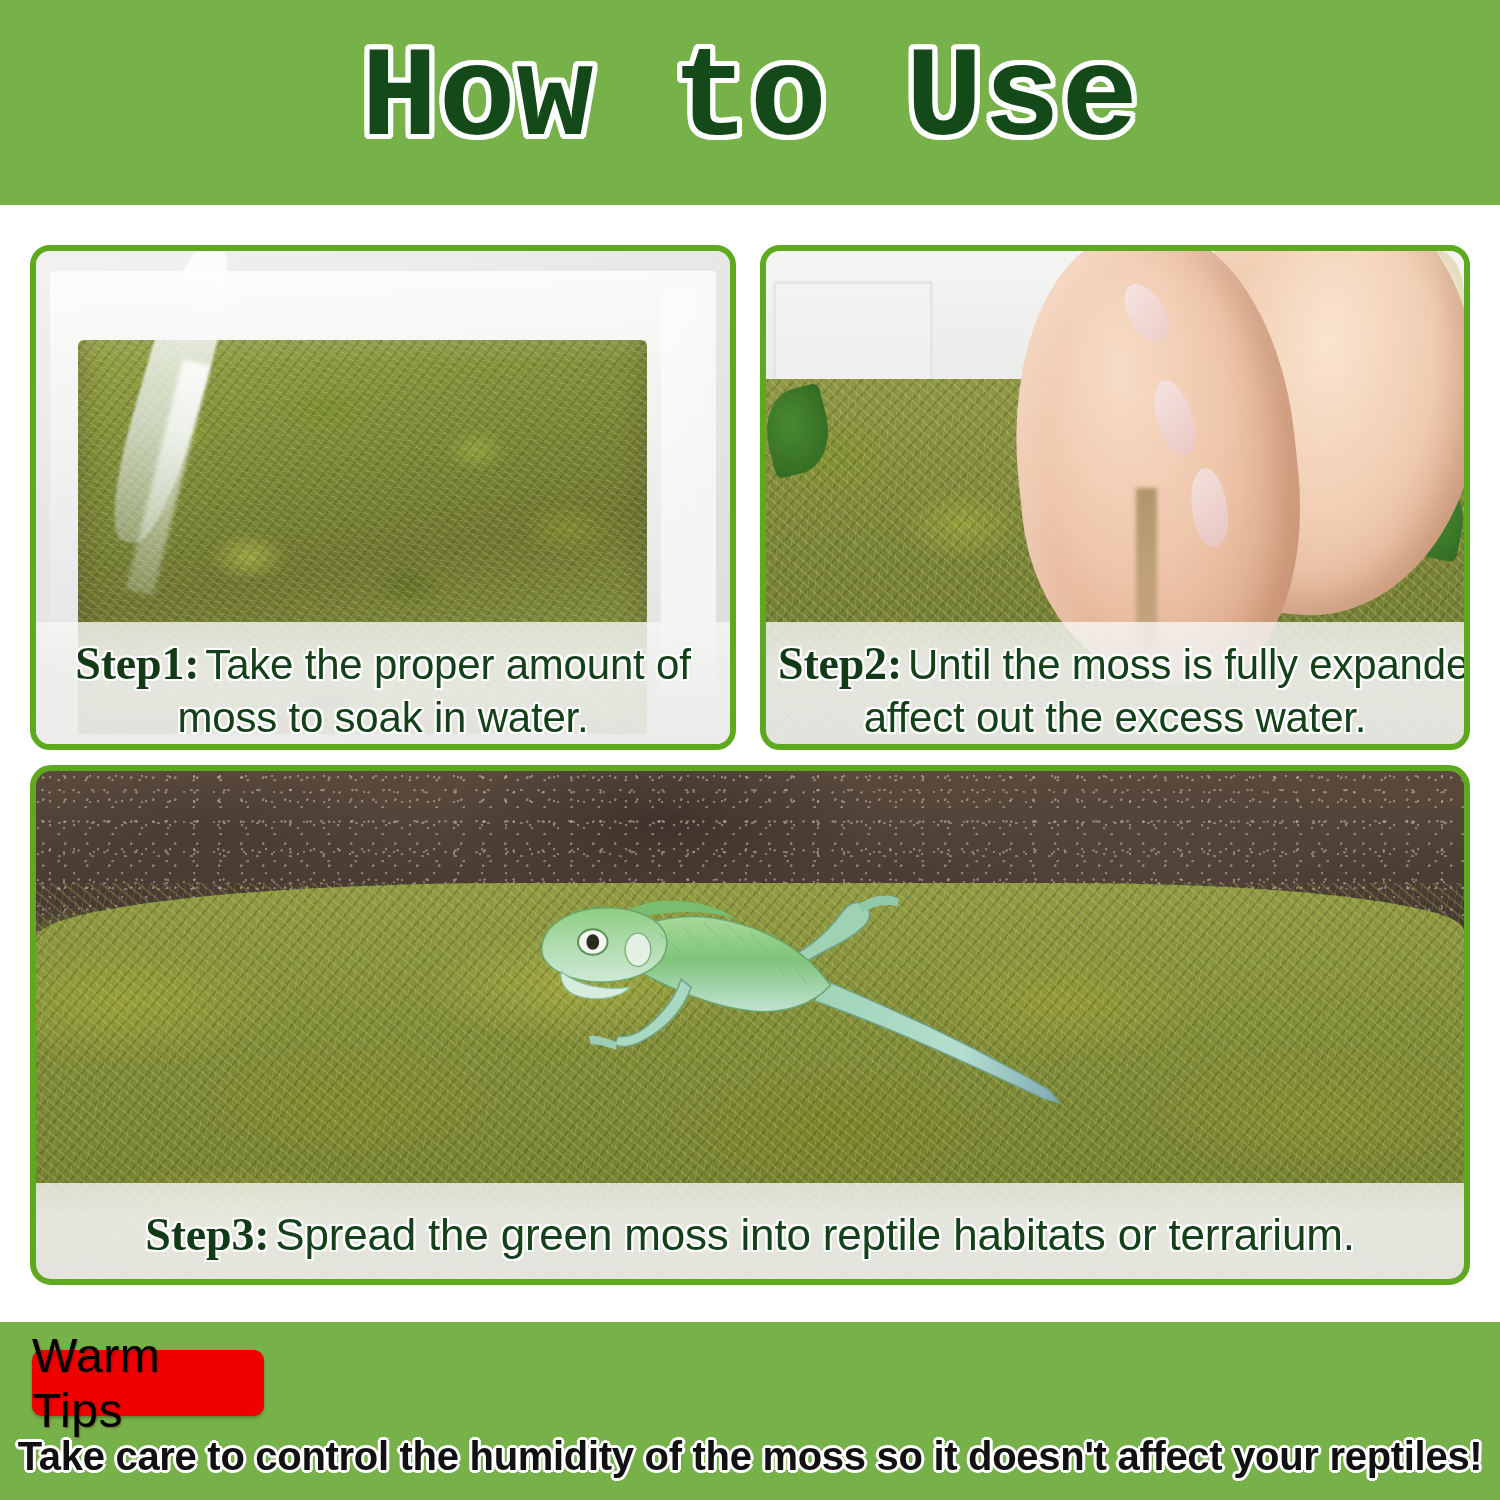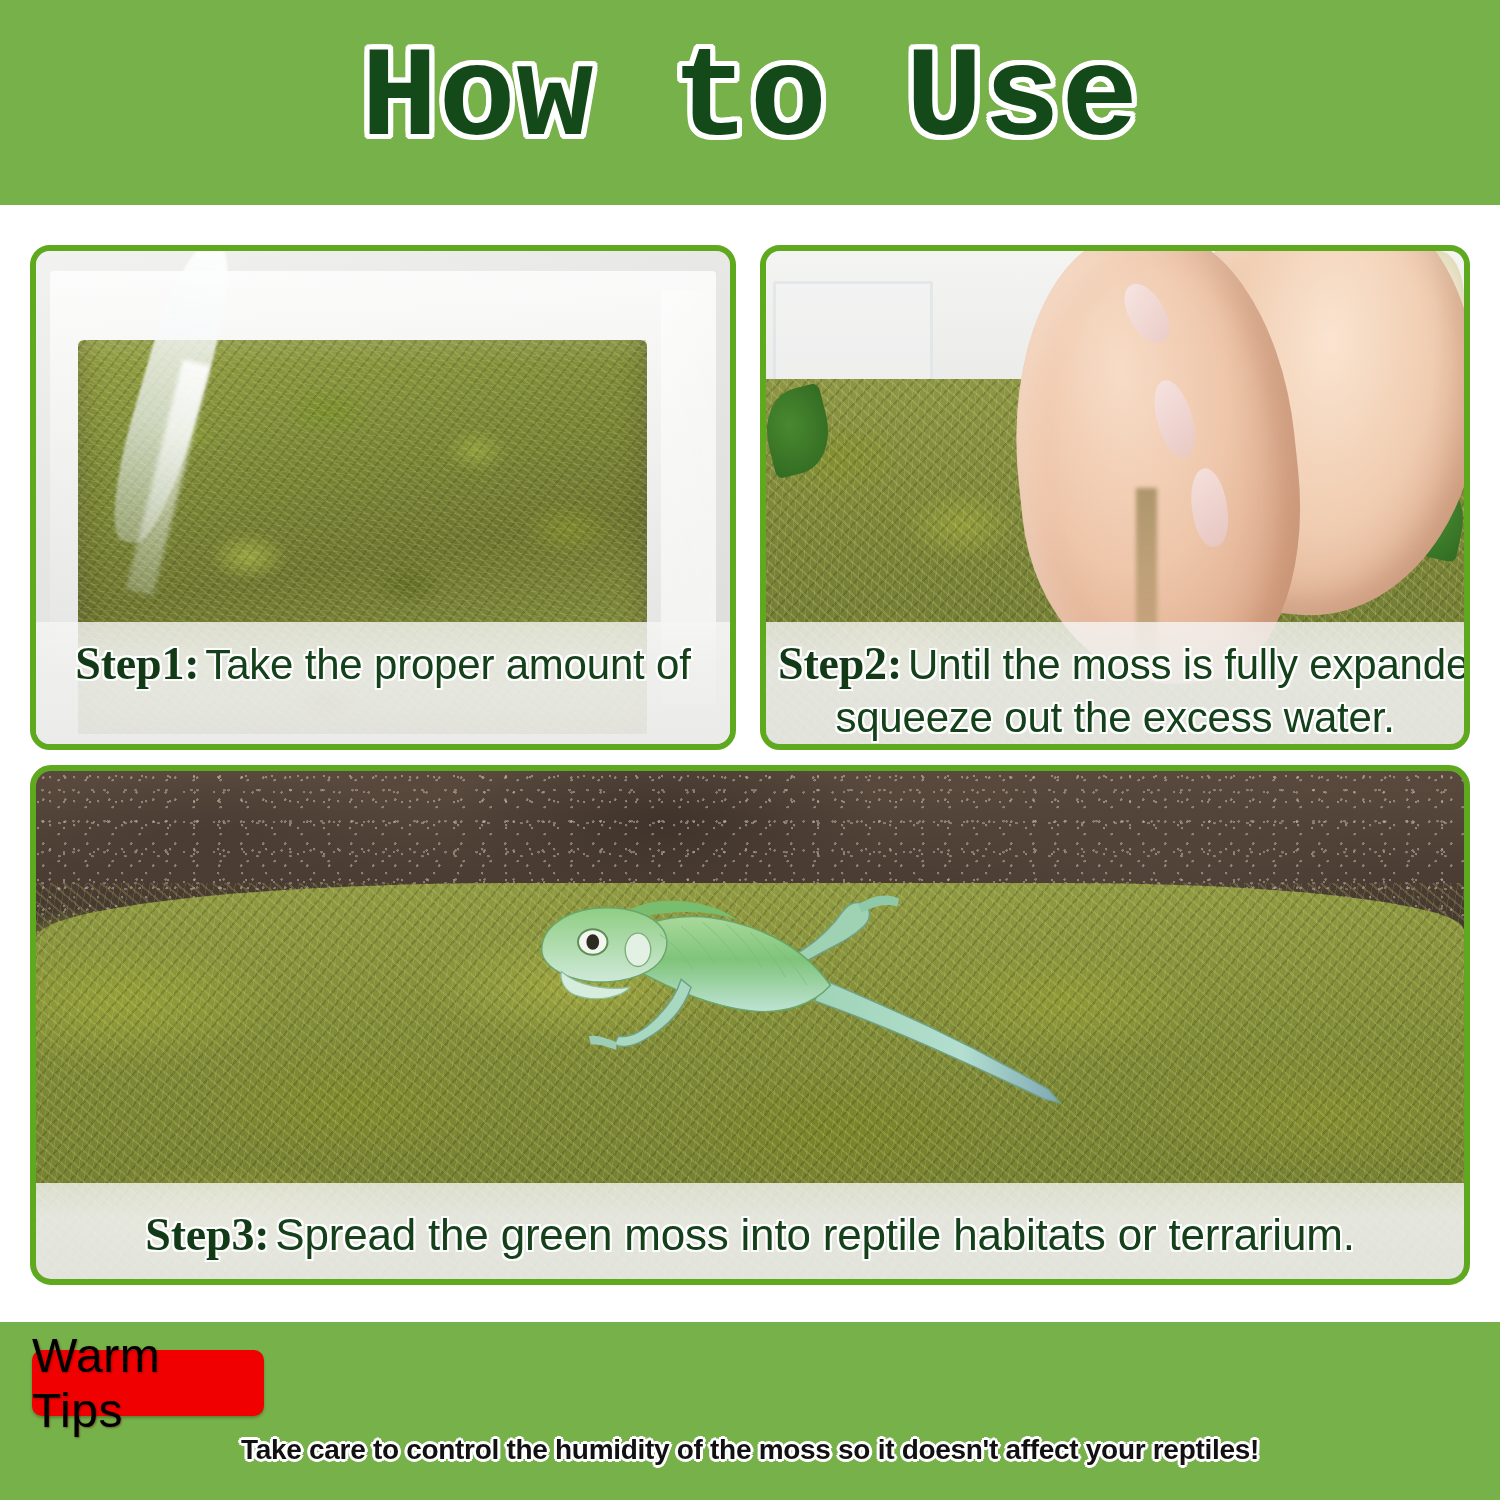--- a/index.html
+++ b/index.html
@@ -346,21 +346,21 @@
     font-weight: 400;
     color: #000000;
     letter-spacing: .5px;
     text-shadow: 1px 1px 2px rgba(90,0,0,.45);
   }
   .footer-text {
     position: absolute;
     left: 0; right: 0; top: 112px;
     text-align: center;
     font-family: "Liberation Sans Narrow", "Liberation Sans", sans-serif;
-    font-size: 28px;
+    font-size: 40px;
     font-weight: bold;
     color: #111111;
     letter-spacing: -.3px;
     white-space: nowrap;
     text-shadow:
       -2px -2px 0 #ffffff,  2px -2px 0 #ffffff,
       -2px  2px 0 #ffffff,  2px  2px 0 #ffffff,
        0   -3px 0 #ffffff,  0    3px 0 #ffffff,
       -3px  0   0 #ffffff,  3px  0   0 #ffffff;
   }
@@ -380,20 +380,21 @@
       <div class="p1-tray"></div>
       <div class="p1-brick"></div>
       <div class="p1-water"></div>
       <div class="p1-water2"></div>
       <div class="p1-rim"></div>
     </div>
     <div class="caption caption-2line">
       <span class="caption-line">
         <span class="step-label">Step1:</span><span>Take the proper amount of</span>
       </span>
+      <span class="caption-line">moss to soak in water.</span>
     </div>
   </div>
 
   <div class="frame frame-step2">
     <div class="photo">
       <div class="p2-bg"></div>
       <div class="p2-tray"></div>
       <div class="p2-moss"></div>
       <div class="p2-leaf1"></div>
       <div class="p2-leaf2"></div>
@@ -403,21 +404,21 @@
       <div class="p2-hand-a"></div>
       <div class="p2-nail3"></div>
       <div class="p2-nail1"></div>
       <div class="p2-nail2"></div>
       <div class="p2-drip"></div>
     </div>
     <div class="caption caption-2line">
       <span class="caption-line">
         <span class="step-label">Step2:</span><span>Until the moss is fully expanded,</span>
       </span>
-      <span class="caption-line">squeeze out the excess water.</span>
+      <span class="caption-line">affect out the excess water.</span>
     </div>
   </div>
 
   <div class="frame frame-step3">
     <div class="photo">
       <div class="p3-bg"></div>
       <div class="p3-soil"></div>
       <div class="p3-moss-top"></div>
       <div class="p3-moss"></div>
       <svg class="lizard" viewBox="0 0 600 300" preserveAspectRatio="xMidYMid meet">

